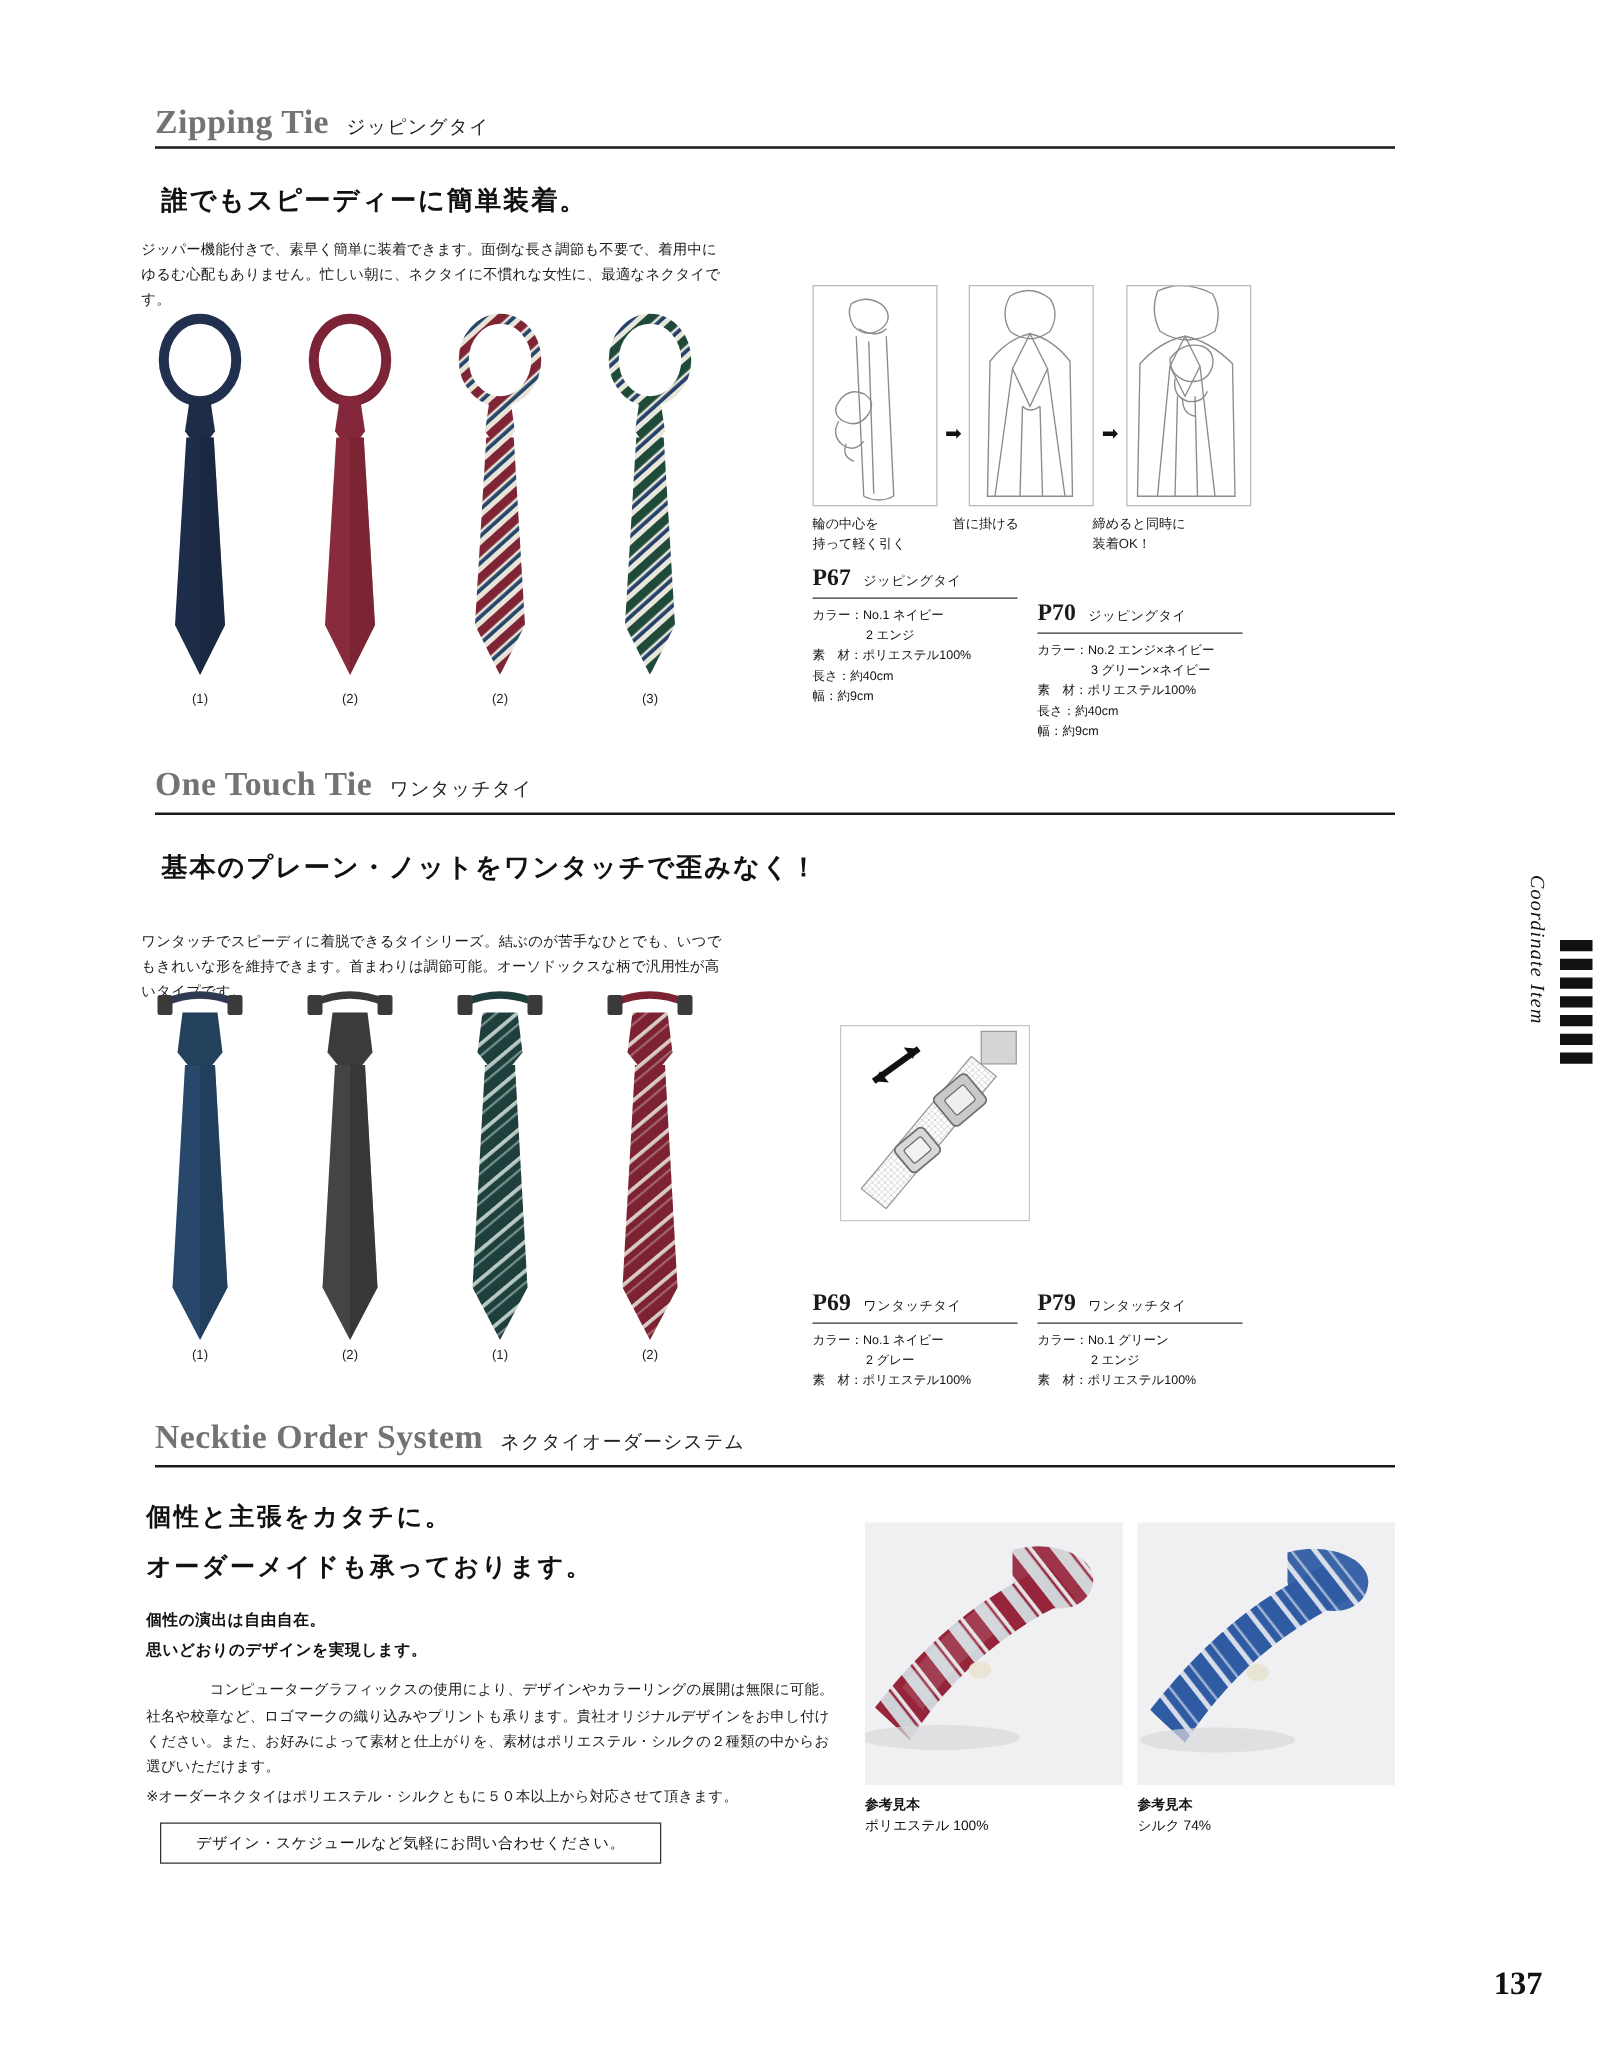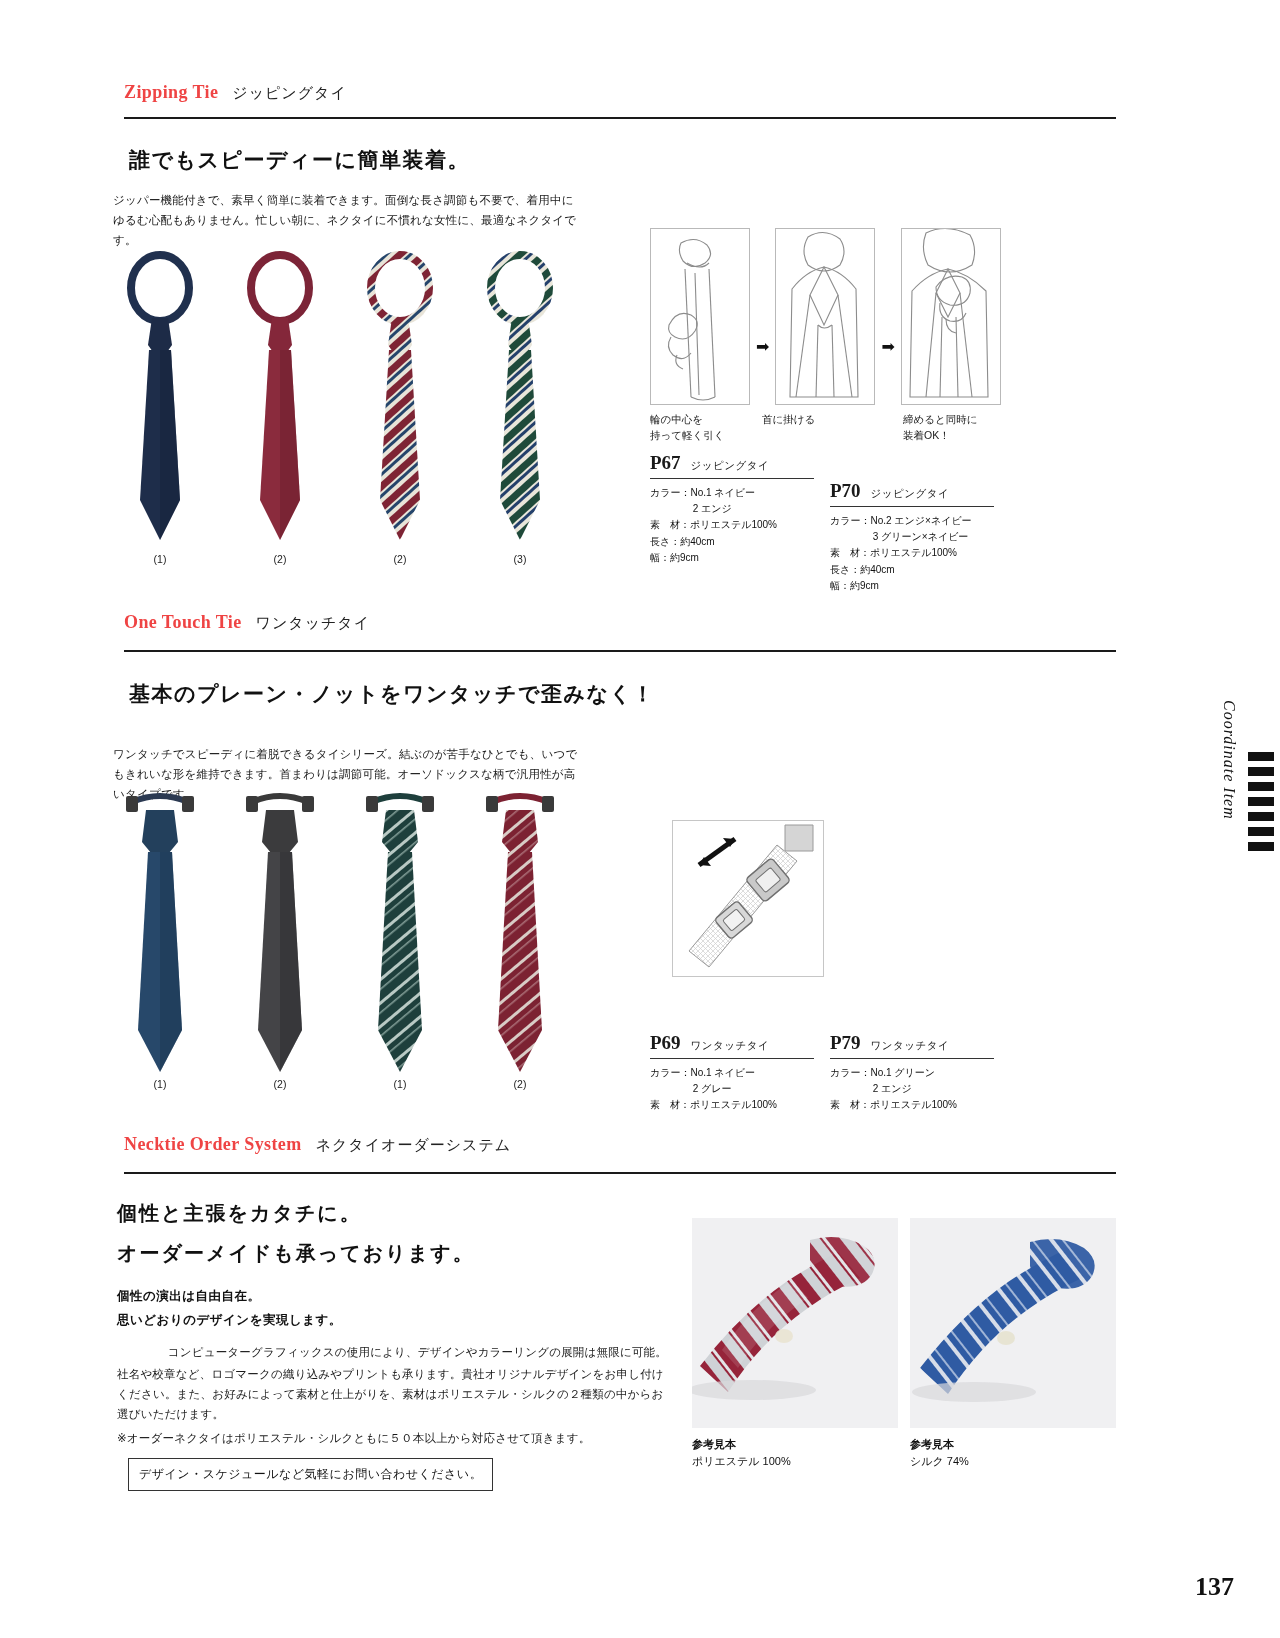--- a/index.html
+++ b/index.html
@@ -21,24 +21,24 @@
 
   
   .sec-title {
     position: absolute;
     display: flex;
     align-items: baseline;
     gap: 14px;
   }
   .sec-title .en {
     font-family: "Liberation Serif", "DejaVu Serif", serif;
-    font-size: 18px;
+    font-size: 27px;
     font-weight: 700;
     letter-spacing: 0.4px;
-    color: #ef4444;
+    color: #737373;
   }
   .sec-title .jp {
     font-size: 15px;
     letter-spacing: 1px;
     color: #222;
   }
   .rule {
     position: absolute;
     height: 2px;
     background: #1a1a1a;
@@ -174,21 +174,21 @@
     position: absolute;
     font-size: 12.5px;
     font-weight: 700;
     color: #111;
     letter-spacing: 0.5px;
   }
   .os-box {
     position: absolute;
     border: 1px solid #333;
     font-size: 12px;
-    padding: 7px 10px;
+    padding: 7px 28px;
     letter-spacing: 0.5px;
     color: #111;
   }
   .photo {
     position: absolute;
     background: #efeff1;
     overflow: hidden;
   }
   .photo-cap {
     position: absolute;
@@ -327,21 +327,21 @@
           <path d="M38 74 q-2 14 10 18 q12 2 16 -8"></path>
           <path d="M44 90 q0 12 10 14"></path>
         </g>
       </svg>
     </div>
   </div>
 
   <div class="howto-caps" style="left:650px; top:412px; width:100px; white-space:pre-line;">輪の中心を
 持って軽く引く</div>
   <div class="howto-caps" style="left:762px; top:412px; width:100px; white-space:pre-line;">首に掛ける</div>
-  <div class="howto-caps" style="left:874px; top:412px; width:120px; white-space:pre-line;margin-left:29px;">締めると同時に
+  <div class="howto-caps" style="left:874px; top:412px; width:120px; white-space:pre-line;">締めると同時に
 装着OK！</div>
 
   <div class="prod" style="left:650px; top:452px;">
     <div class="ttl">
       <span class="code">P67</span>
       <span class="name">ジッピングタイ</span>
     </div>
     <div class="spec">
       <span class="row">カラー：No.1 ネイビー</span>
       <span class="row">　　　　 2 エンジ</span>

